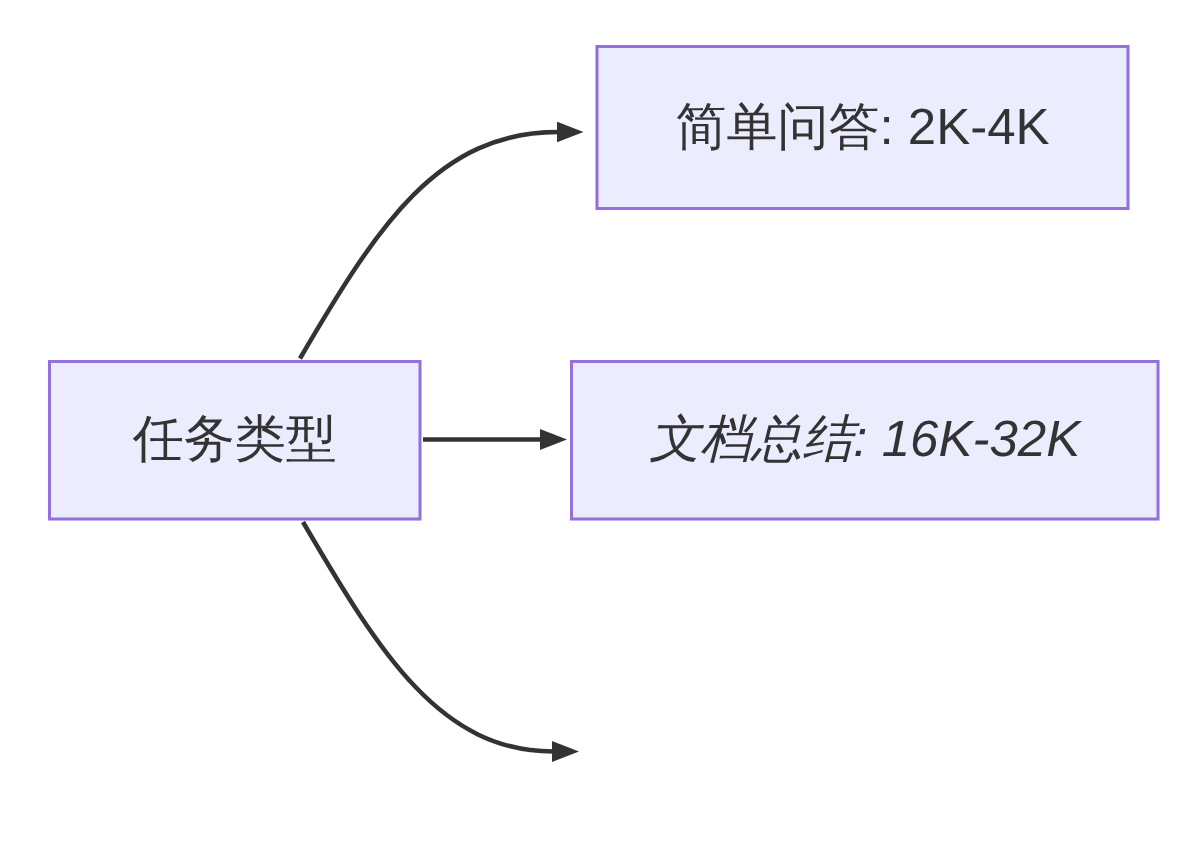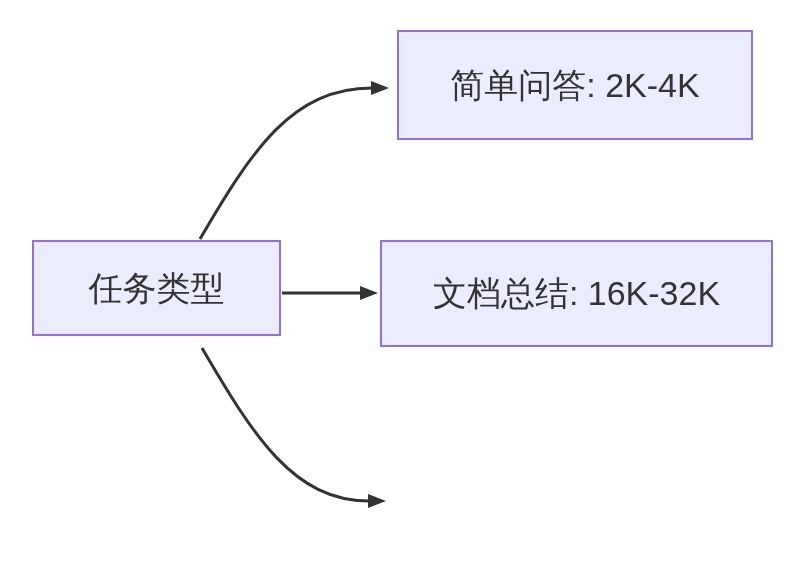--- a/index.html
+++ b/index.html
@@ -29,23 +29,23 @@
     border: 2.5px solid #9370DB;
     display: flex;
     align-items: center;
     justify-content: center;
     color: #333333;
     font-size: 34px;
     line-height: 1.2;
     white-space: nowrap;
     text-align: center;
   }
-  .node-root    { left: 32px;  top: 240px; width: 249px; height: 96px; }
+  .node-root    { left: 32px;  top: 240px; width: 249px; height: 107px; }
   .node-branch1 { left: 397px; top: 30px;  width: 356px; height: 110px; }
-  .node-branch2 { left: 380px; top: 240px; width: 393px; height: 107px; }
+  .node-branch2 { left: 380px; top: 240px; width: 393px; height: 107px; font-style: italic; }
   .node-branch3 { left: 387px; top: 444px; width: 375px; height: 113px; }
   .edge {
     fill: none;
     stroke: #333333;
     stroke-width: 3px;
   }
 </style>
 </head>
 <body>
 

